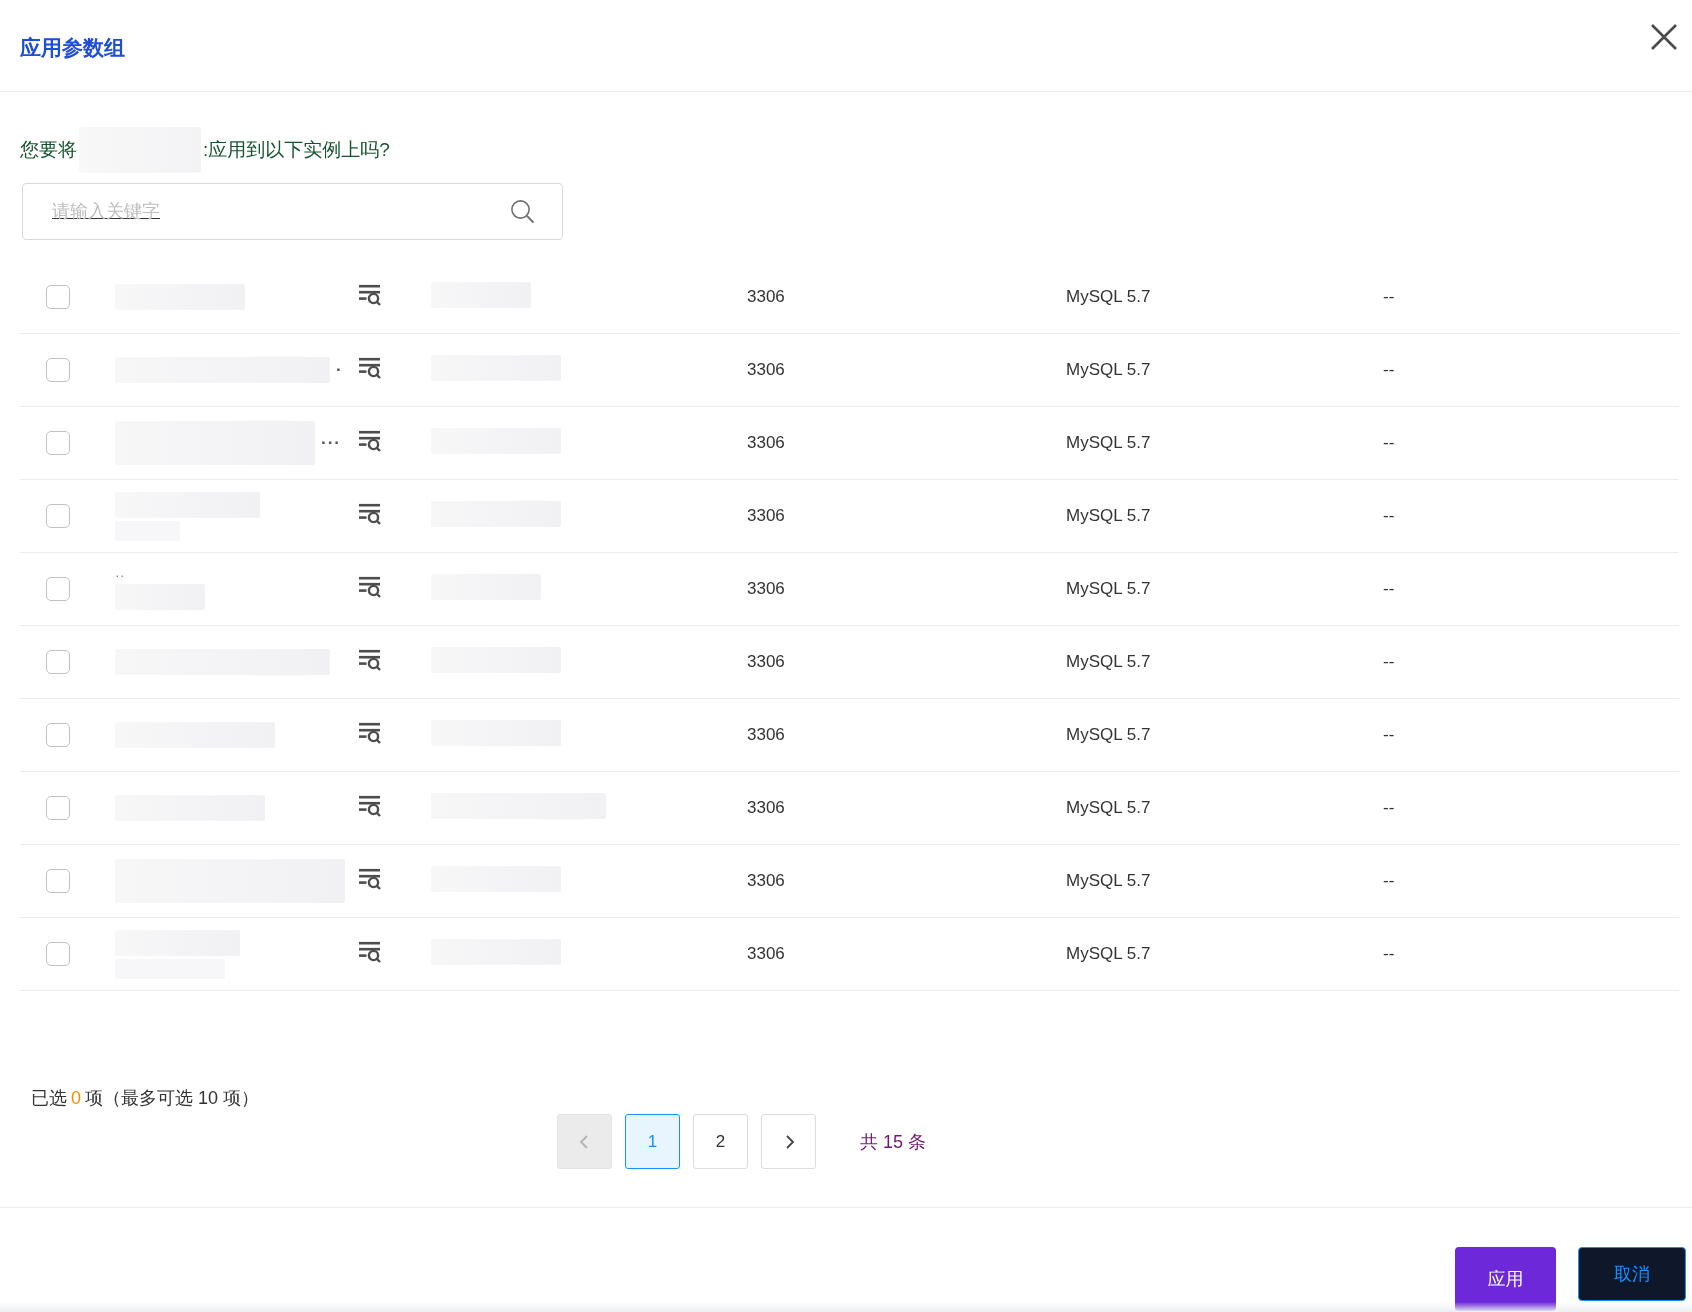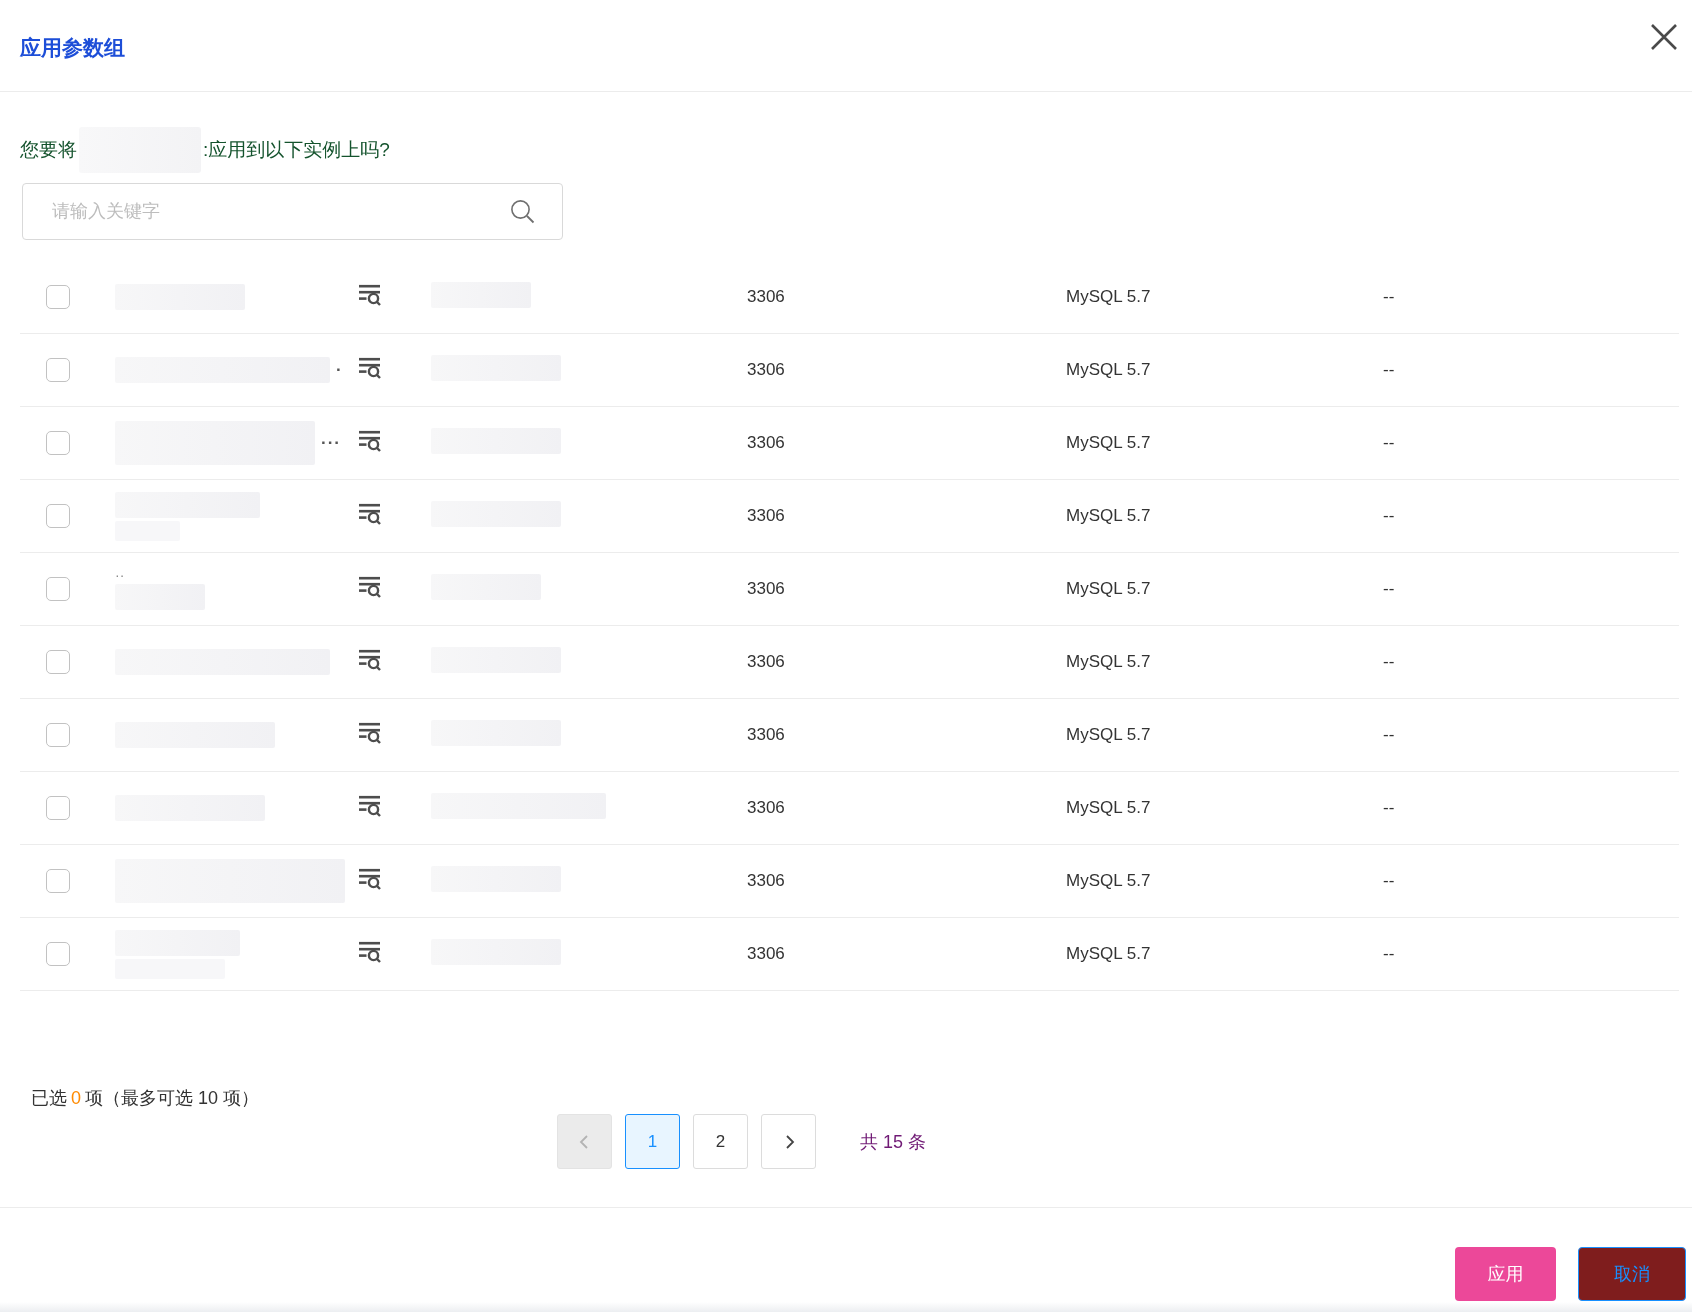--- a/index.html
+++ b/index.html
@@ -9,21 +9,21 @@
     font-family:"Liberation Sans","DejaVu Sans",sans-serif; color:#333; overflow:hidden;
   }
   .dialog-title { position:absolute; left:20px; top:34px; font-size:21px; font-weight:600; color:#1d4ed8; }
   .close-btn { position:absolute; left:1646px; top:20px; width:36px; height:36px; cursor:pointer; background:none; border:none; }
   .top-divider { position:absolute; left:0; top:91px; width:1692px; height:1px; background:#ececec; }
 
   .prompt { position:absolute; left:20px; top:124px; height:52px; display:flex; align-items:center; font-size:19px; color:#14532d; }
   .prompt-redacted { display:inline-block; width:122px; height:46px; background:linear-gradient(90deg,#f8f8f9,#f3f3f5); border-radius:3px; margin:0 2px; }
 
   .search-box { position:absolute; left:22px; top:183px; width:541px; height:57px; border:1px solid #d9d9d9; border-radius:4px; display:flex; align-items:center; background:#fff; }
-  .search-input { flex:1; height:100%; border:none; outline:none; padding-left:29px; font-size:18px; color:#333; background:transparent; font-family:inherit; }
+  .search-input { flex:1; height:100%; border:none; outline:none; padding-left:29px; font-size:18px; color:#333; background:transparent; font-family:inherit;text-decoration:underline; }
   .search-input::placeholder { color:#bdbdbd; }
   .search-icon { margin-right:26px; flex:0 0 auto; }
 
   .table { position:absolute; left:20px; top:261px; width:1659px; }
   .thead, .tr { display:grid; grid-template-columns:76px 250px 67px 316px 319px 317px 314px; align-items:center; }
   .thead { height:54px; background:#f0f0f4; font-size:16px; font-weight:700; color:#333; }
   .th { position:relative; padding-left:18px; }
   .th.has-divider::before { content:""; position:absolute; left:0; top:50%; transform:translateY(-50%); width:1px; height:18px; background:#d4d4d8; }
   .tr { height:73px; border-bottom:1px solid #ececec; font-size:17px; color:#333; }
   .cell-center { display:flex; justify-content:center; align-items:center; }
@@ -43,22 +43,22 @@
   .selection .count { color:#ff8a00; padding:0 4px; }
 
   .pagination { position:absolute; left:557px; top:1114px; display:flex; align-items:center; }
   .page-btn { width:55px; height:55px; border:1px solid #dcdcdc; border-radius:3px; background:#fff; display:flex; align-items:center; justify-content:center; font-size:17px; color:#333; margin-right:13px; cursor:pointer; font-family:inherit; }
   .page-btn.prev { background:#ebebeb; border-color:#e3e3e3; cursor:default; }
   .page-btn.active { background:#e8f5ff; border-color:#1890ff; color:#1890ff; }
   .page-size { width:241px; height:55px; border:1px solid #dcdcdc; border-radius:3px; background:#fff; display:flex; align-items:center; justify-content:space-between; padding:0 20px 0 32px; margin-left:18px; font-size:17px; color:#333; cursor:pointer; }
   .total-label { margin-left:31px; font-size:18px; color:#701a75; }
 
   .footer-divider { position:absolute; left:0; top:1207px; width:1692px; height:1px; background:#ececec; }
-  .btn-apply { position:absolute; left:1455px; top:1247px; width:101px; height:54px; background:#ec4899; border:none; border-radius:4px; color:#fff; font-size:18px; cursor:pointer; font-family:inherit; }
-  .btn-cancel { position:absolute; left:1578px; top:1247px; width:108px; height:54px; background:#7f1d1d; border:1px solid #1890ff; border-radius:4px; color:#1890ff; font-size:18px; cursor:pointer; font-family:inherit; }
+  .btn-apply { position:absolute; left:1455px; top:1247px; width:101px; height:64px; background:#6d28d9; border:none; border-radius:4px; color:#fff; font-size:18px; cursor:pointer; font-family:inherit; }
+  .btn-cancel { position:absolute; left:1578px; top:1247px; width:108px; height:54px; background:#0f172a; border:1px solid #1890ff; border-radius:4px; color:#1890ff; font-size:18px; cursor:pointer; font-family:inherit; }
   .bottom-fade { position:absolute; left:0; bottom:0; width:1692px; height:10px; background:linear-gradient(180deg, rgba(236,238,241,0), #eceef1); }
 </style>
 </head>
 <body>
 
 <div class="dialog">
 
   <div class="dialog-title">应用参数组</div>
 
   <button class="close-btn" aria-label="close">

